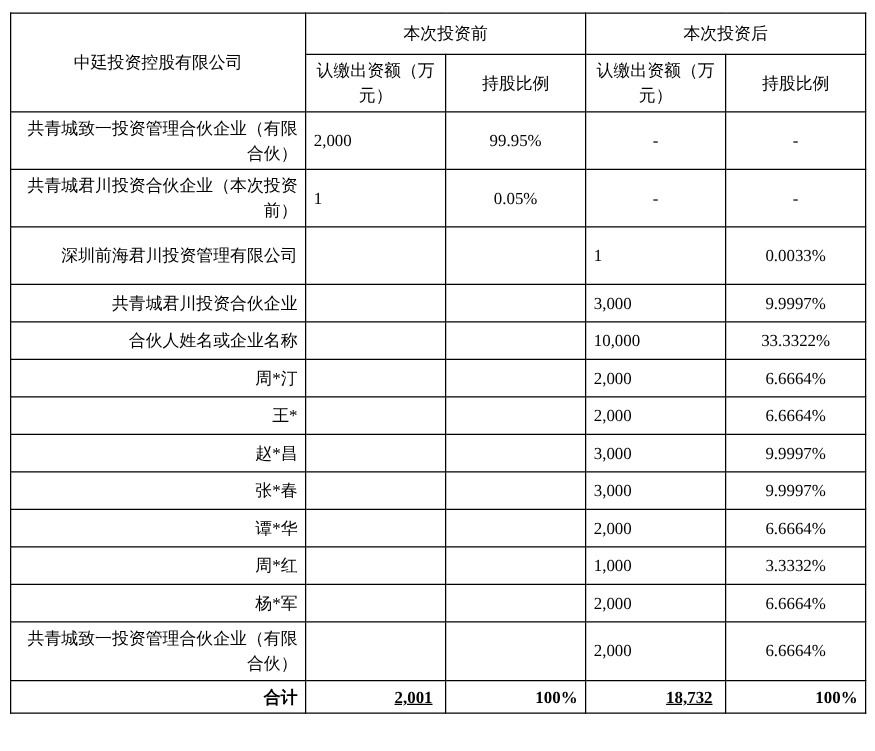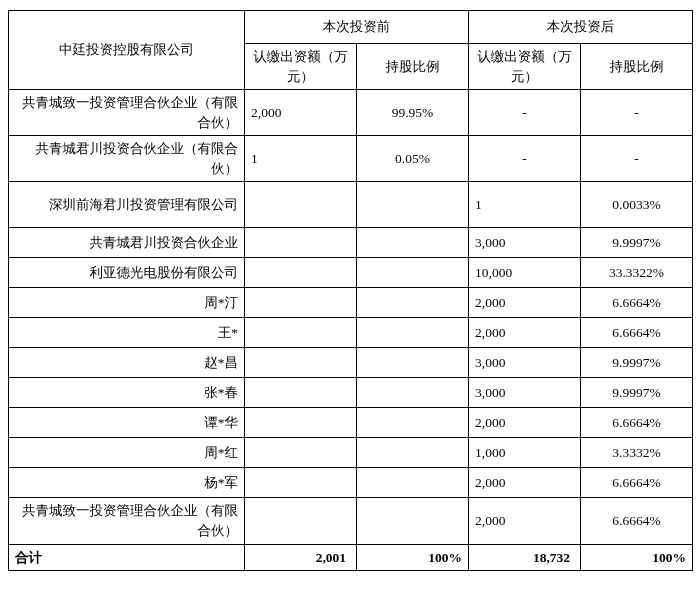--- a/index.html
+++ b/index.html
@@ -72,23 +72,24 @@
     text-align: center;
     margin-left: 46px;
   }
   tr.total td {
     font-weight: bold;
     text-align: right;
   }
   tr.total td.num {
     text-align: right;
     padding-right: 10px;
+    text-decoration: underline;
   }
   tr.total td.name {
-    text-align: left;
+    text-align: right;
   }
   .r-tall { height: 46px; }
   .r-std  { height: 30px; }
 </style>
 </head>
 <body>
 
 <div class="sheet">
   <div class="top-strip"></div>
 
@@ -115,42 +116,42 @@
     </thead>
     <tbody>
         <tr class="r-tall">
           <td class="name">共青城致一投资管理合伙企业（有限合伙）</td>
           <td class="num">2,000</td>
           <td class="dash">99.95%</td>
           <td class="dash">-</td>
           <td class="dash">-</td>
         </tr>
         <tr class="r-tall">
-          <td class="name">共青城君川投资合伙企业（有限合伙）</td>
+          <td class="name">共青城君川投资合伙企业（本次投资前）</td>
           <td class="num">1</td>
           <td class="dash">0.05%</td>
           <td class="dash">-</td>
           <td class="dash">-</td>
         </tr>
         <tr class="r-tall">
           <td class="name">深圳前海君川投资管理有限公司</td>
           <td class="dash"></td>
           <td class="dash"></td>
           <td class="num">1</td>
           <td class="dash">0.0033%</td>
         </tr>
         <tr class="r-std">
           <td class="name">共青城君川投资合伙企业</td>
           <td class="dash"></td>
           <td class="dash"></td>
           <td class="num">3,000</td>
           <td class="dash">9.9997%</td>
         </tr>
         <tr class="r-std">
-          <td class="name">利亚德光电股份有限公司</td>
+          <td class="name">合伙人姓名或企业名称</td>
           <td class="dash"></td>
           <td class="dash"></td>
           <td class="num">10,000</td>
           <td class="dash">33.3322%</td>
         </tr>
         <tr class="r-std">
           <td class="name">周*汀</td>
           <td class="dash"></td>
           <td class="dash"></td>
           <td class="num">2,000</td>

